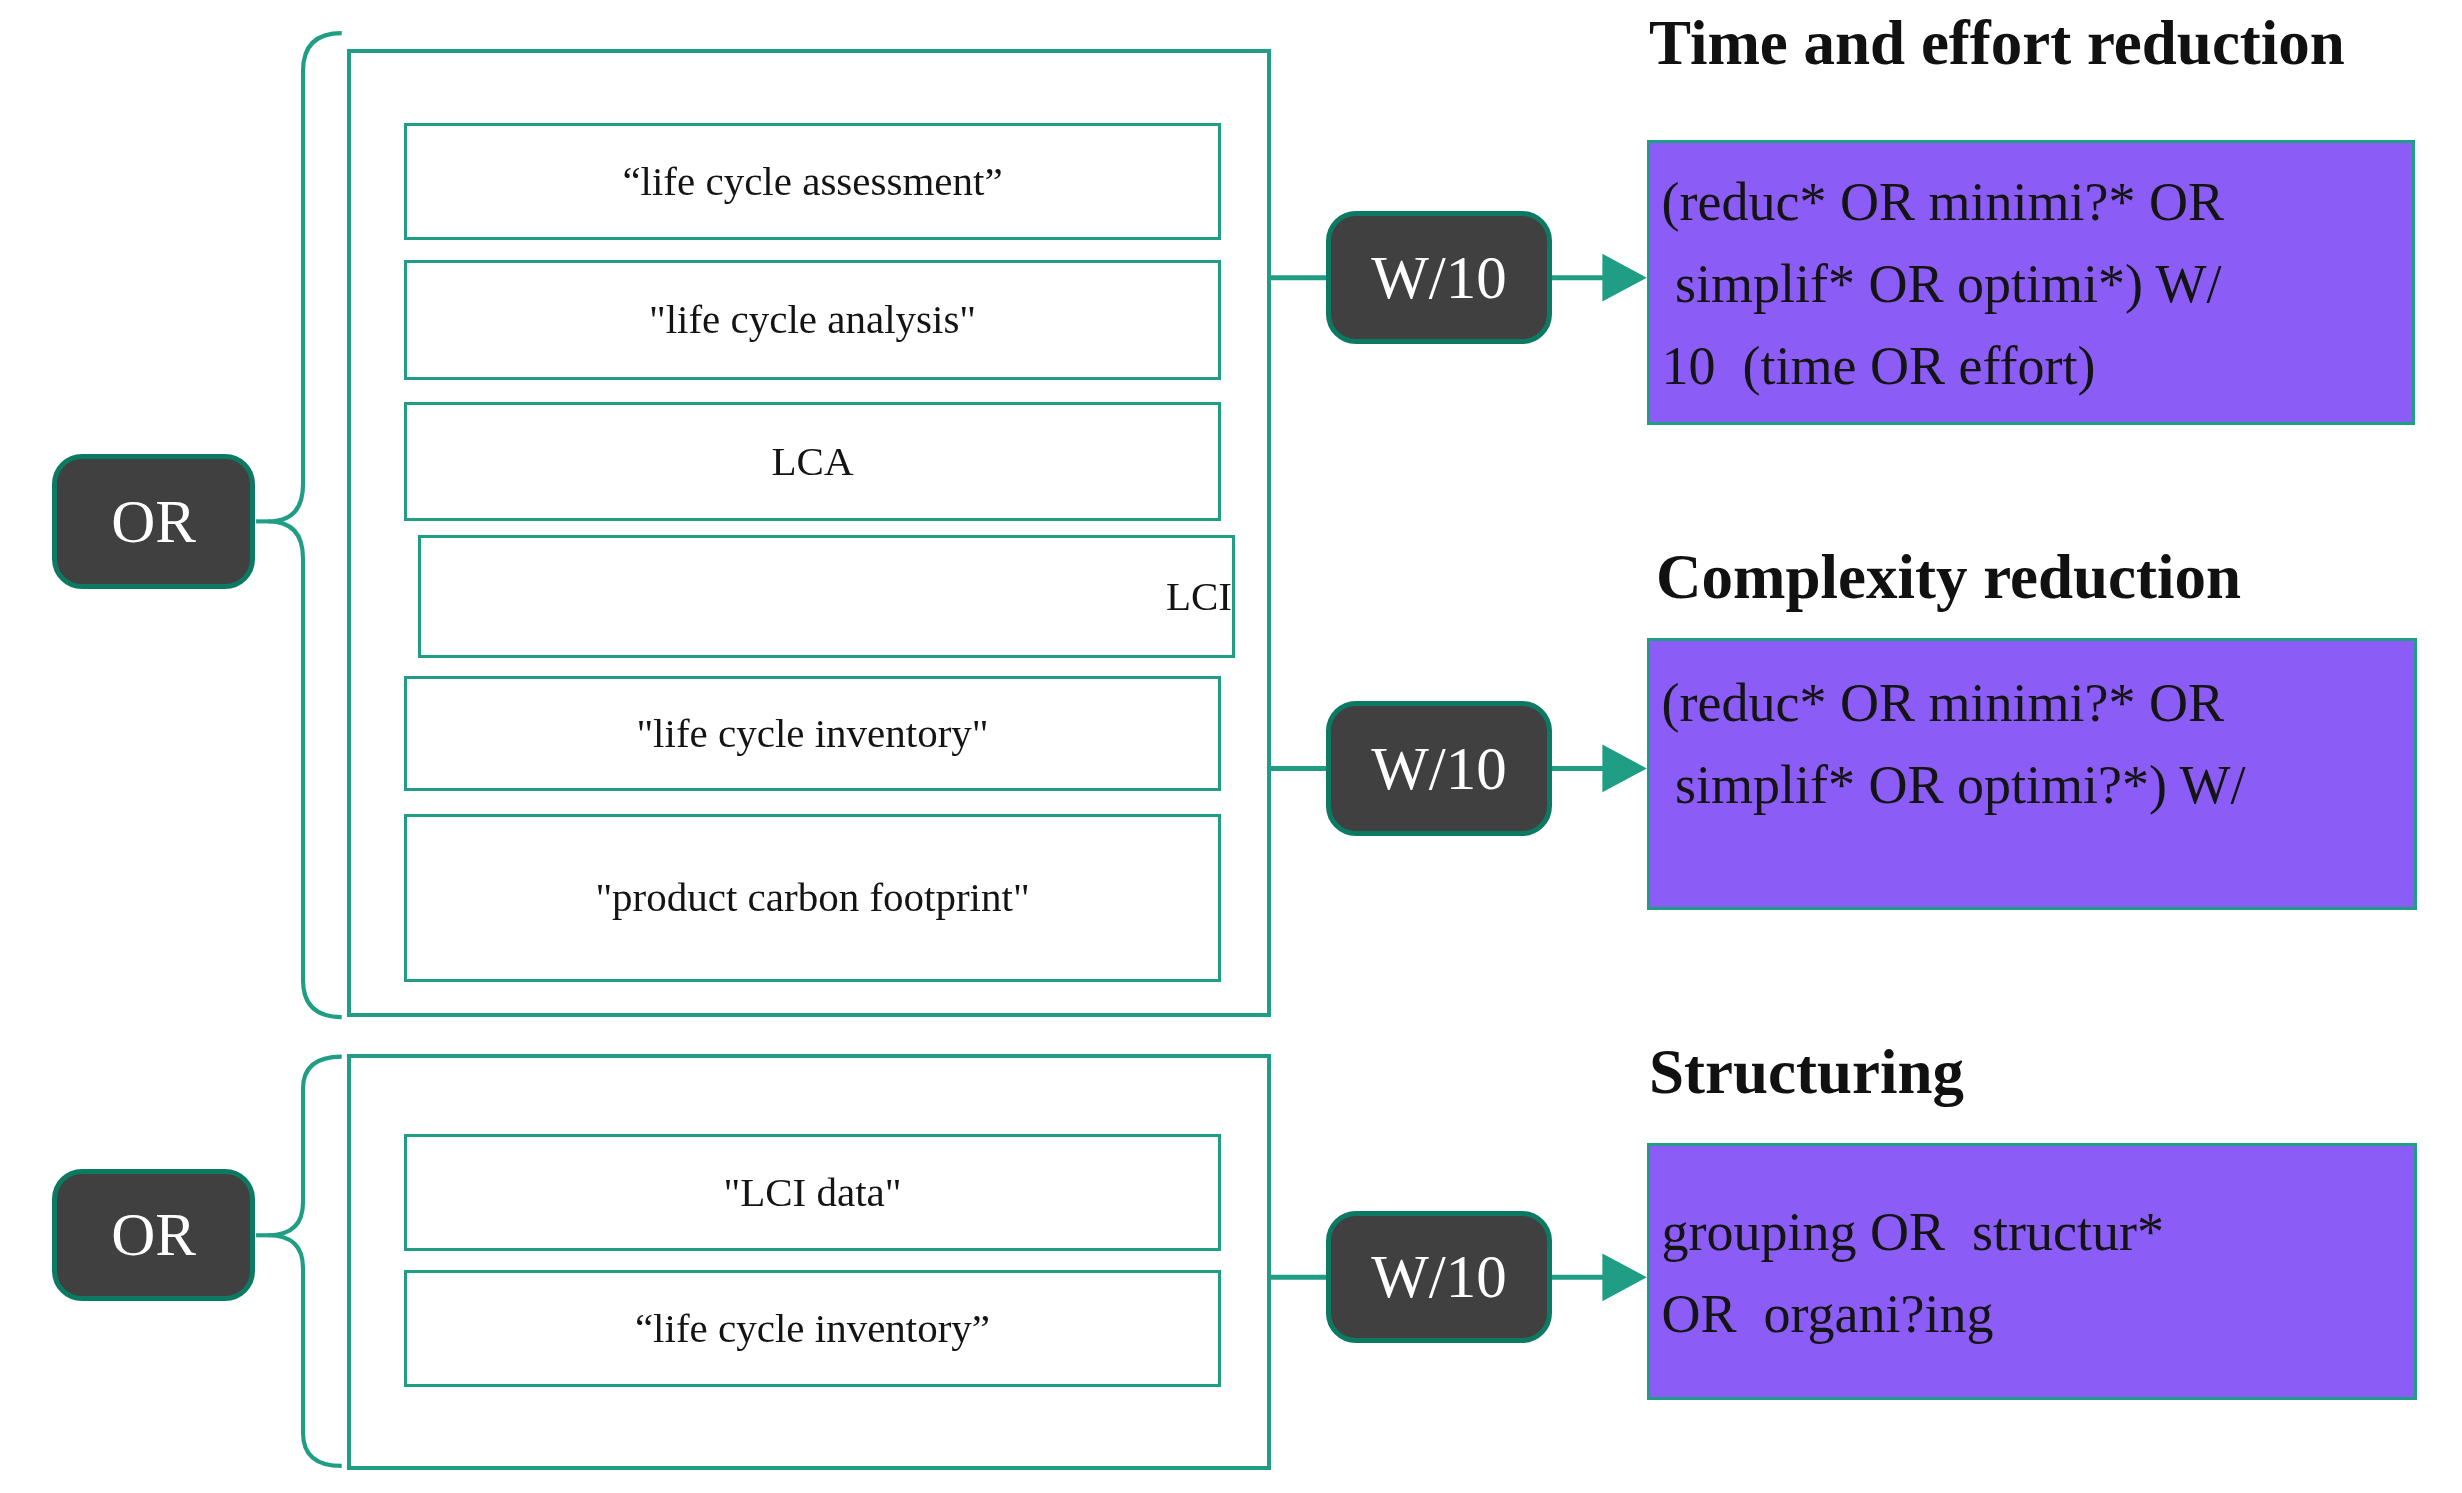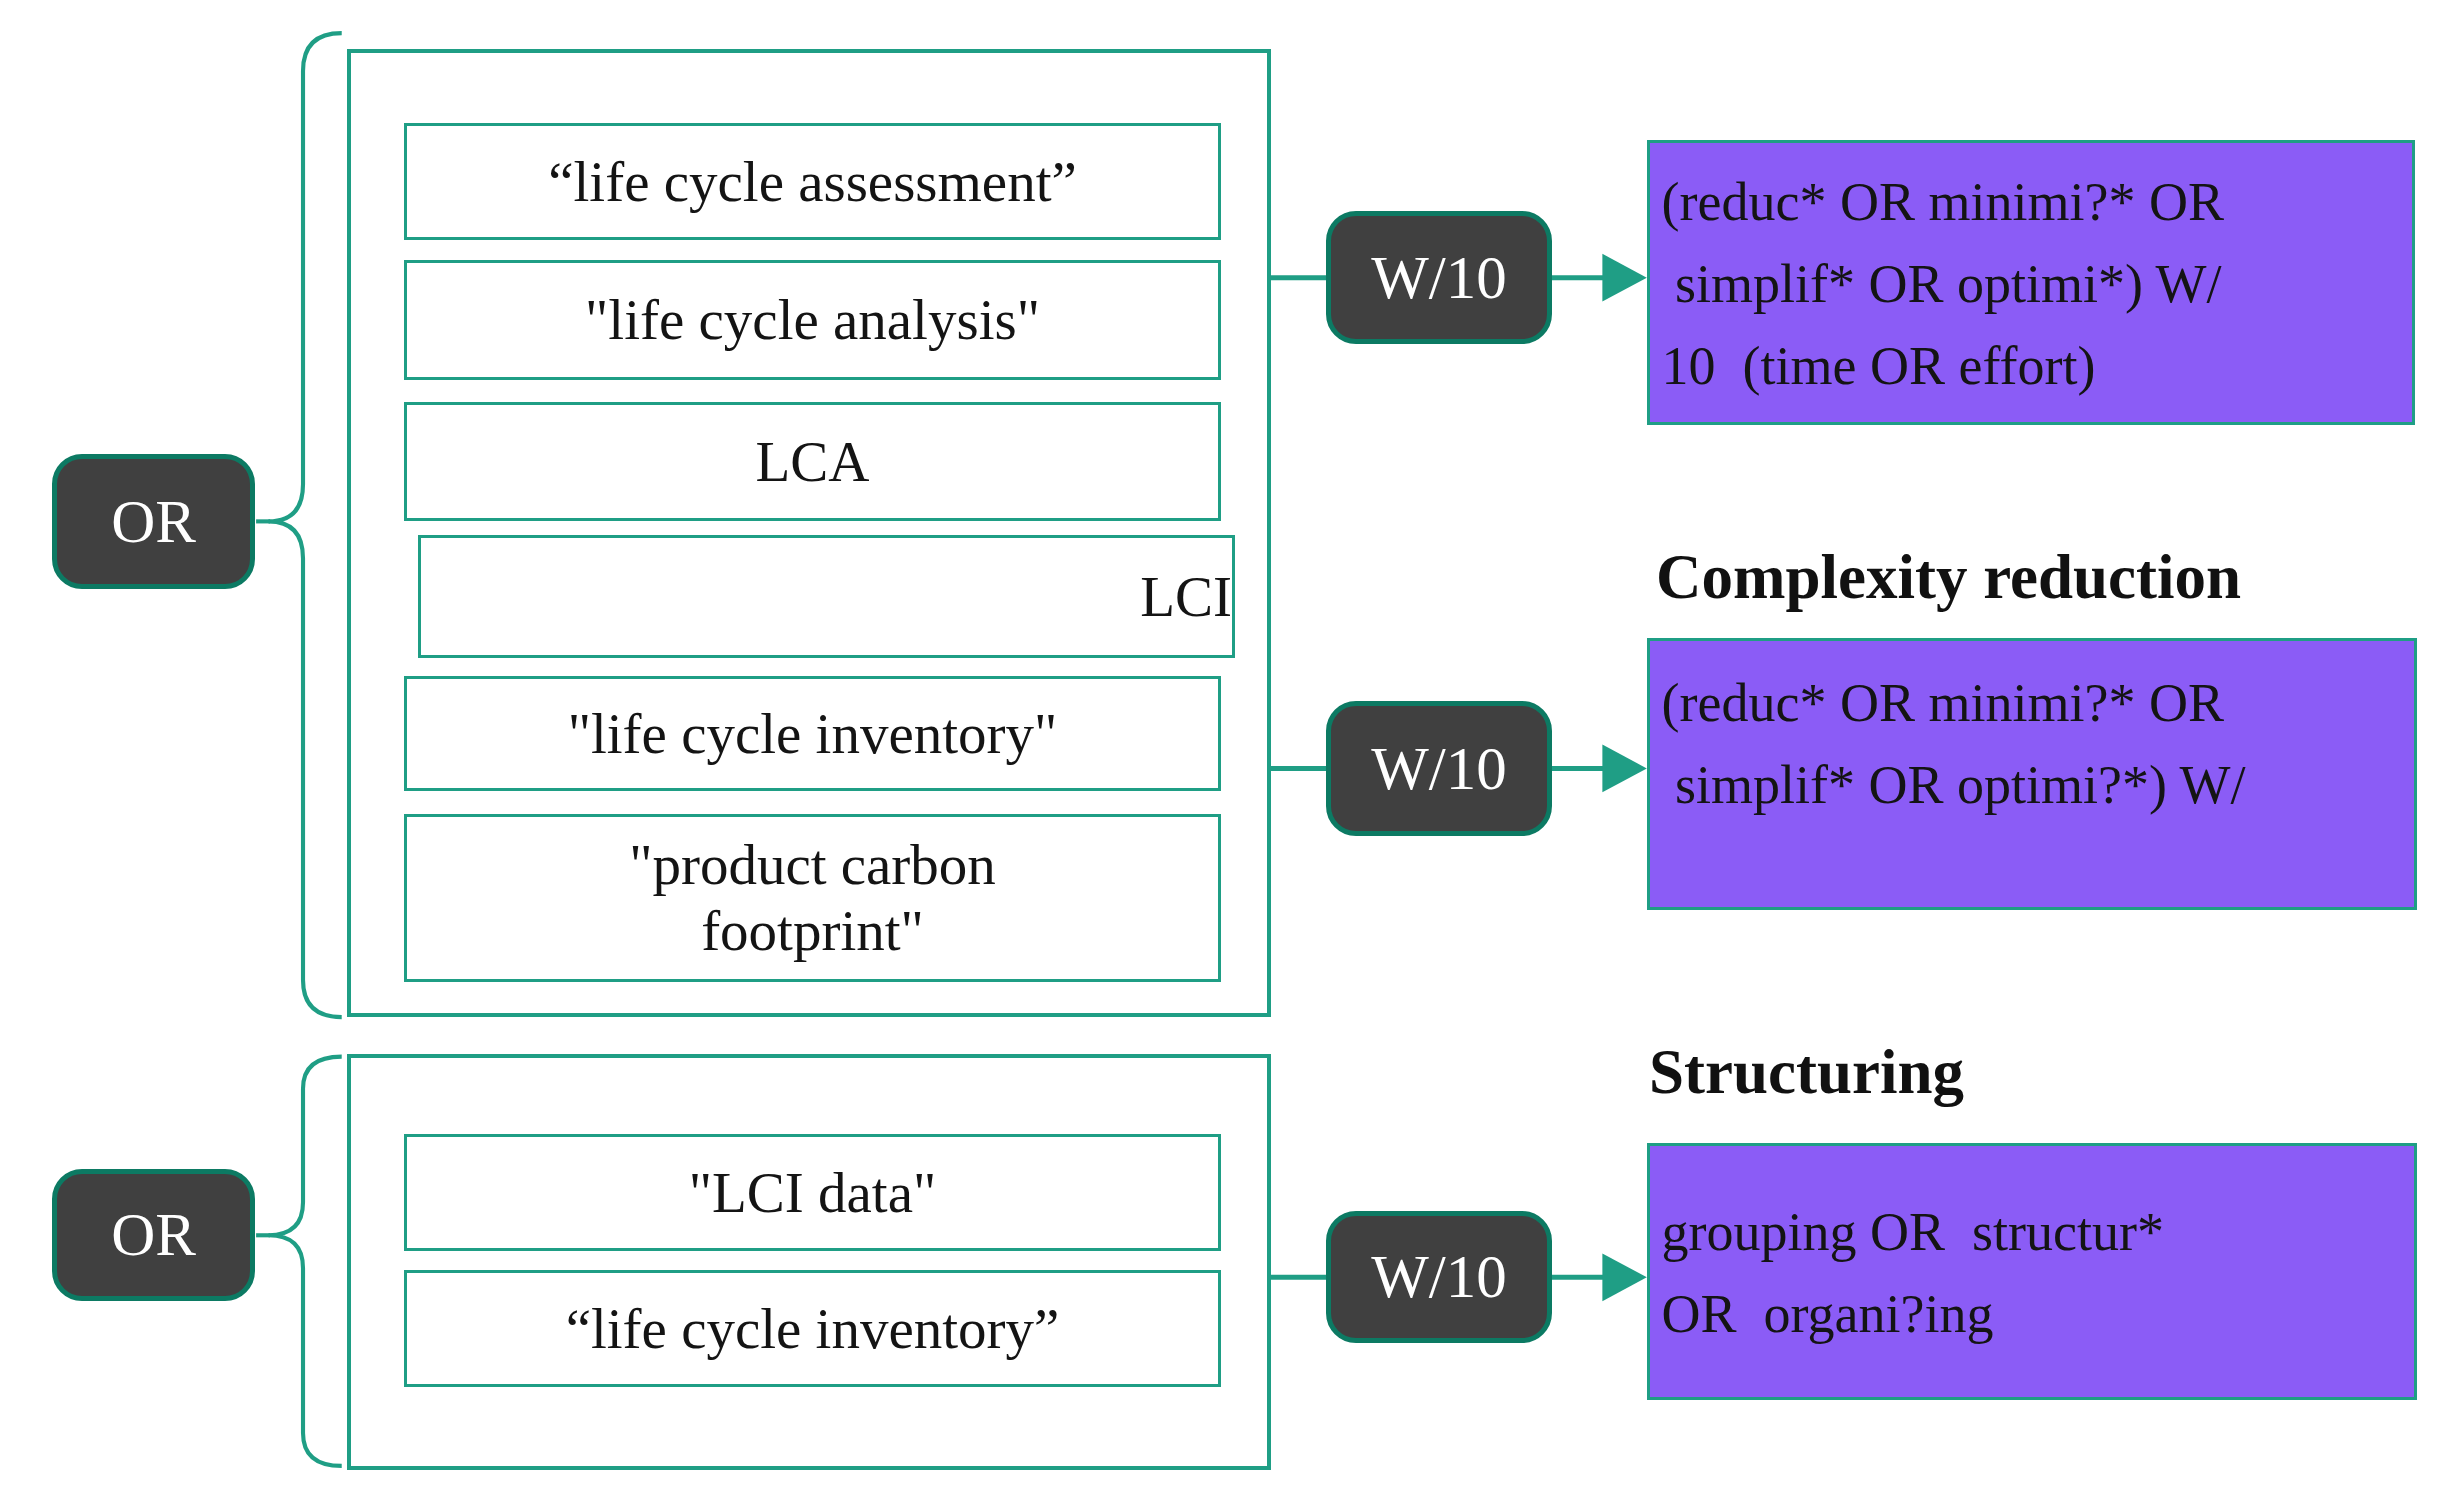--- a/index.html
+++ b/index.html
@@ -5,21 +5,21 @@
   html,body{margin:0;padding:0;background:#ffffff;}
   #canvas{position:relative;width:2462px;height:1494px;background:#ffffff;overflow:hidden;
           font-family:"Liberation Serif","DejaVu Serif",serif;color:#141414;}
   .overlay{position:absolute;left:0;top:0;pointer-events:none;}
   .chip{position:absolute;display:flex;align-items:center;justify-content:center;
         background:#404040;border:5.8px solid #0c7a63;border-radius:30px;
         color:#ffffff;font-size:61px;box-sizing:border-box;}
   .gbox{position:absolute;border:4.1px solid #1f9e85;box-sizing:border-box;}
   .term{position:absolute;border:3.3px solid #1f9e85;box-sizing:border-box;
         display:flex;align-items:center;justify-content:center;text-align:center;
-        font-size:57px;line-height:1.15;color:#141414;background:#ffffff;}
+        font-size:41px;line-height:1.15;color:#141414;background:#ffffff;}
   .term .narrow{display:inline-block;max-width:461px;}
   .rtitle{position:absolute;font-weight:bold;font-size:63px;white-space:nowrap;color:#111111;}
   .rbox{position:absolute;border:3.3px solid #1f9e85;box-sizing:border-box;background:#8b5cf6;
         font-size:54px;color:#141414;}
   .rline{white-space:pre;line-height:82px;}
   .pad1{padding:18px 8.2px 0 11.5px;}
   .pad2{padding:21.4px 8.2px 0 11.5px;}
   .pad3{padding:45px 8.2px 0 11.5px;}
 </style>
 </head>
@@ -89,20 +89,21 @@
   <div class="chip" style="left:1326px;top:211px;width:226px;height:133px;">
     <span>W/10</span>
   </div>
   <div class="chip" style="left:1326px;top:701px;width:226px;height:135px;">
     <span>W/10</span>
   </div>
   <div class="chip" style="left:1326px;top:1211px;width:226px;height:132px;">
     <span>W/10</span>
   </div>
 
+  <div class="rtitle" style="left:1649px;top:6.6px;">Time and effort reduction</div>
   <div class="rbox pad1" style="left:1647px;top:140px;width:768px;height:285px;">
     <div class="rline">(reduc* OR minimi?* OR</div>
     <div class="rline"> simplif* OR optimi*) W/</div>
     <div class="rline">10  (time OR effort)</div>
   </div>
 
   <div class="rtitle" style="left:1649px;top:541px;margin-left:7px;">Complexity reduction</div>
   <div class="rbox pad2" style="left:1647px;top:638px;width:770px;height:272px;">
     <div class="rline">(reduc* OR minimi?* OR</div>
     <div class="rline"> simplif* OR optimi?*) W/</div>

